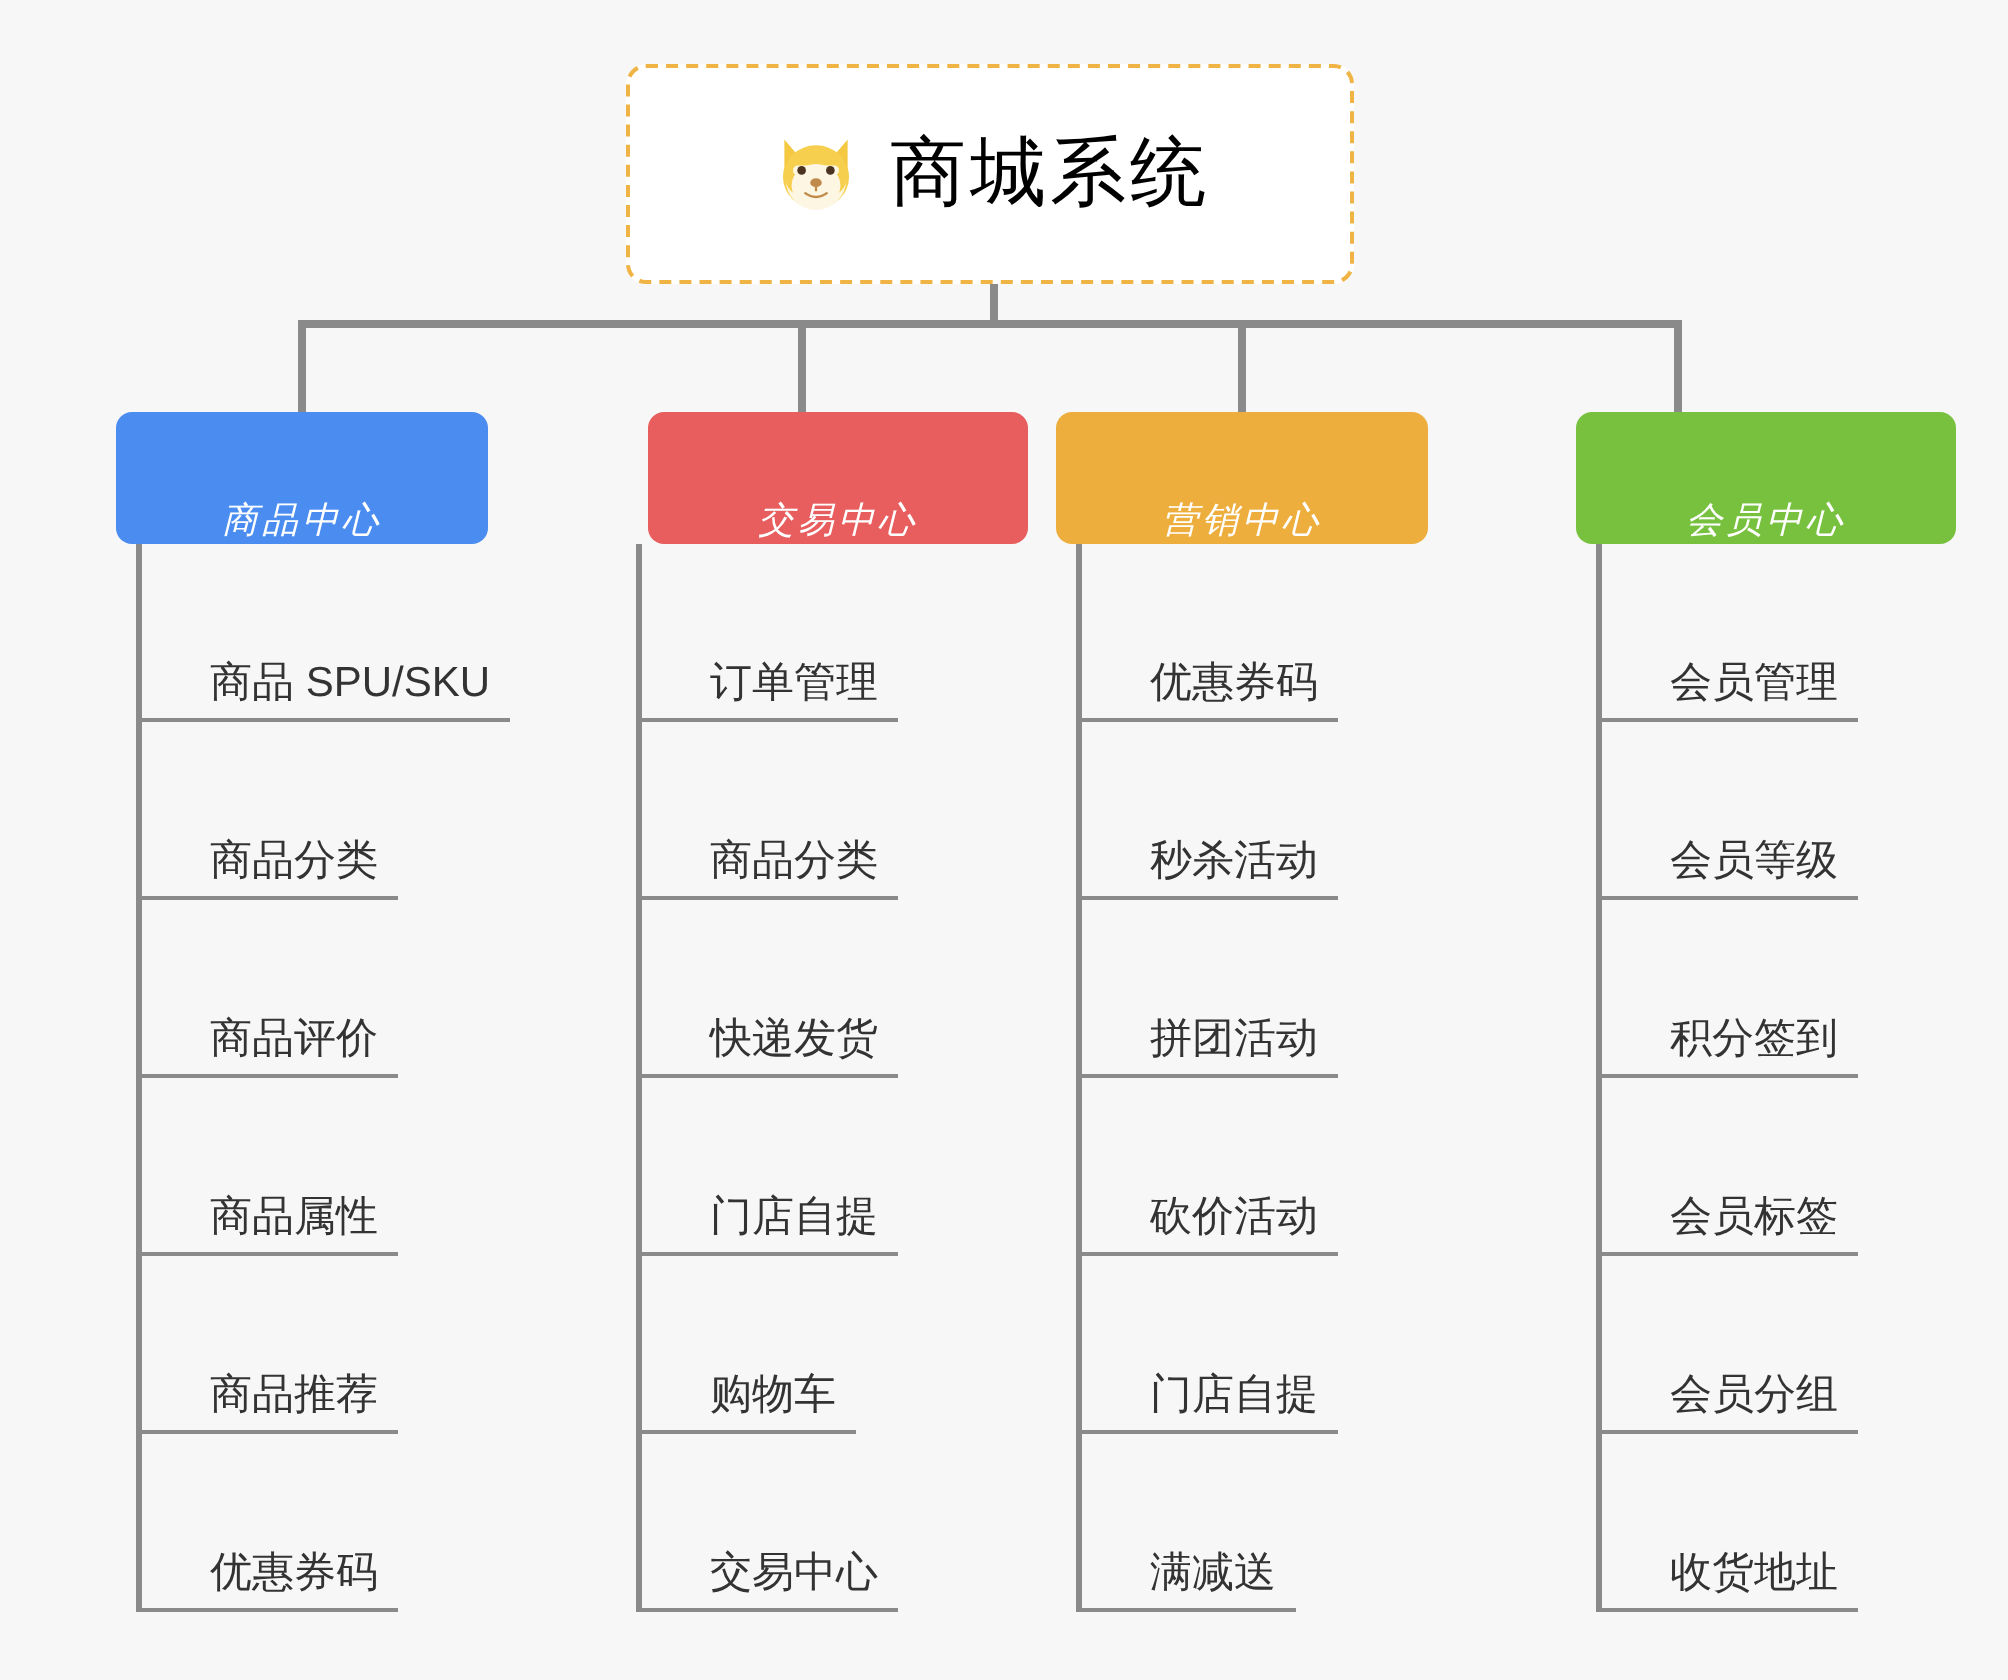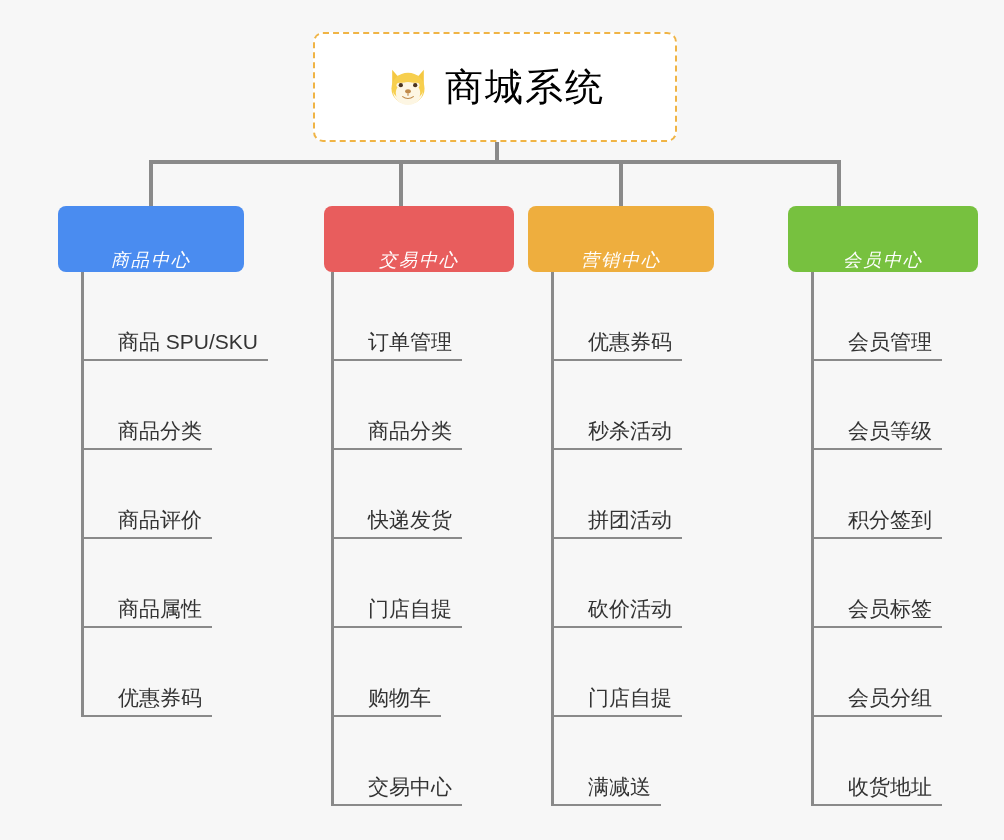--- a/index.html
+++ b/index.html
@@ -92,21 +92,21 @@
     font-style: italic;
   }
   .cat-box.w-blue   { width: 186px; }
   .cat-box.w-red    { width: 190px; margin-left: 16px; }
   .cat-box.w-orange { width: 186px; }
   .cat-box.w-green  { width: 190px; }
 
   
   .leaf-list {
     position: relative;
-    margin-left: 23px;
+    margin-left: 10px;
     border-left: 3px solid #8a8a8a;
     padding-top: 0;
   }
   .leaf-item {
     height: 89px;
     position: relative;
     display: flex;
     align-items: flex-end;
     box-sizing: border-box;
   }
@@ -168,20 +168,23 @@
       <div class="leaf-item">
           <span class="leaf-label" style="border-bottom-color: rgb(138, 138, 138);">商品分类</span>
         </div>
       <div class="leaf-item">
           <span class="leaf-label" style="border-bottom-color: rgb(138, 138, 138);">商品评价</span>
         </div>
       <div class="leaf-item">
           <span class="leaf-label" style="border-bottom-color: rgb(138, 138, 138);">商品属性</span>
         </div>
       <div class="leaf-item">
+          <span class="leaf-label" style="border-bottom-color: rgb(138, 138, 138);">商品推荐</span>
+        </div>
+      <div class="leaf-item">
           <span class="leaf-label" style="border-bottom-color: rgb(138, 138, 138);">优惠券码</span>
         </div>
     </div>
   </div>
 
   <div class="column" style="left:308px;">
     <div class="cat-box w-red" style="background: rgb(232, 93, 93);">
       <span>交易中心</span>
     </div>
     <div class="leaf-list" style="border-left-color: rgb(138, 138, 138);">

